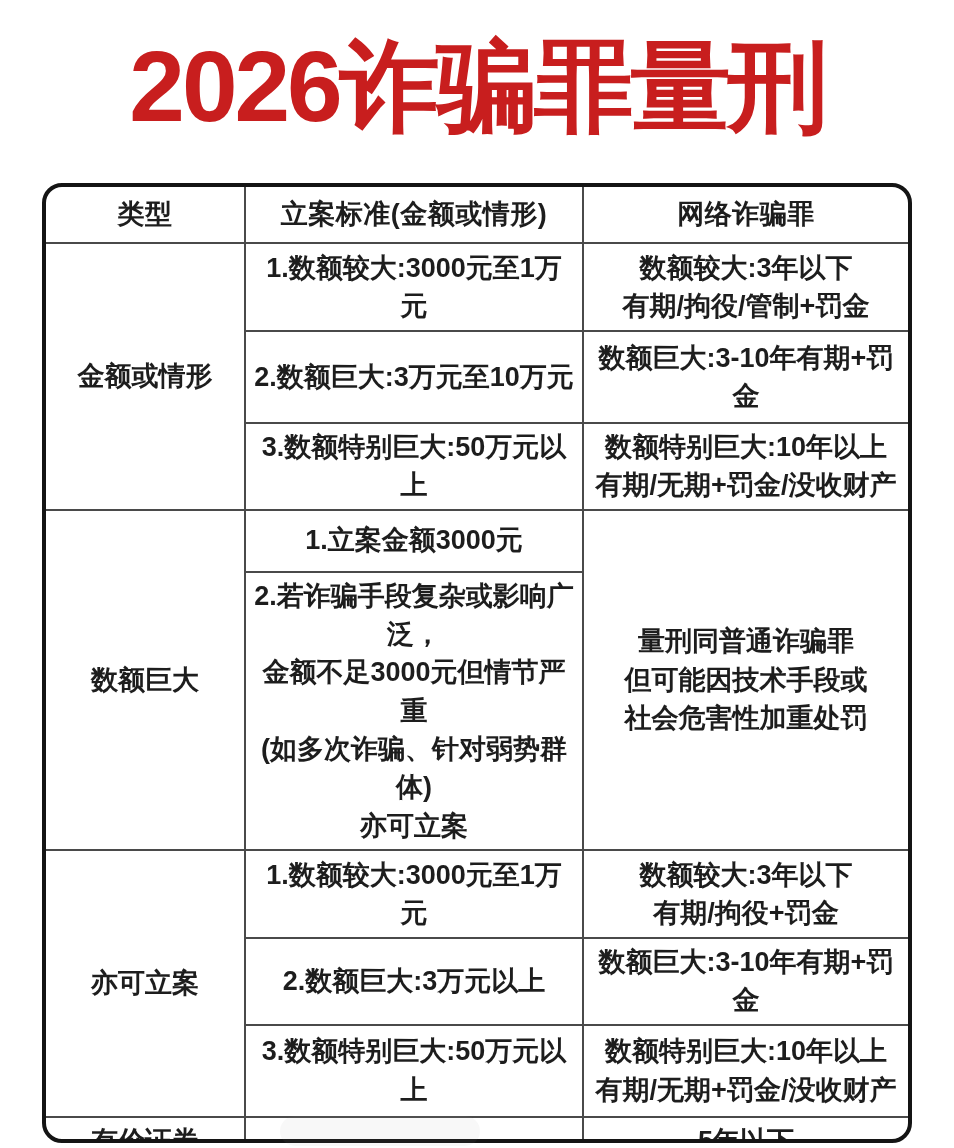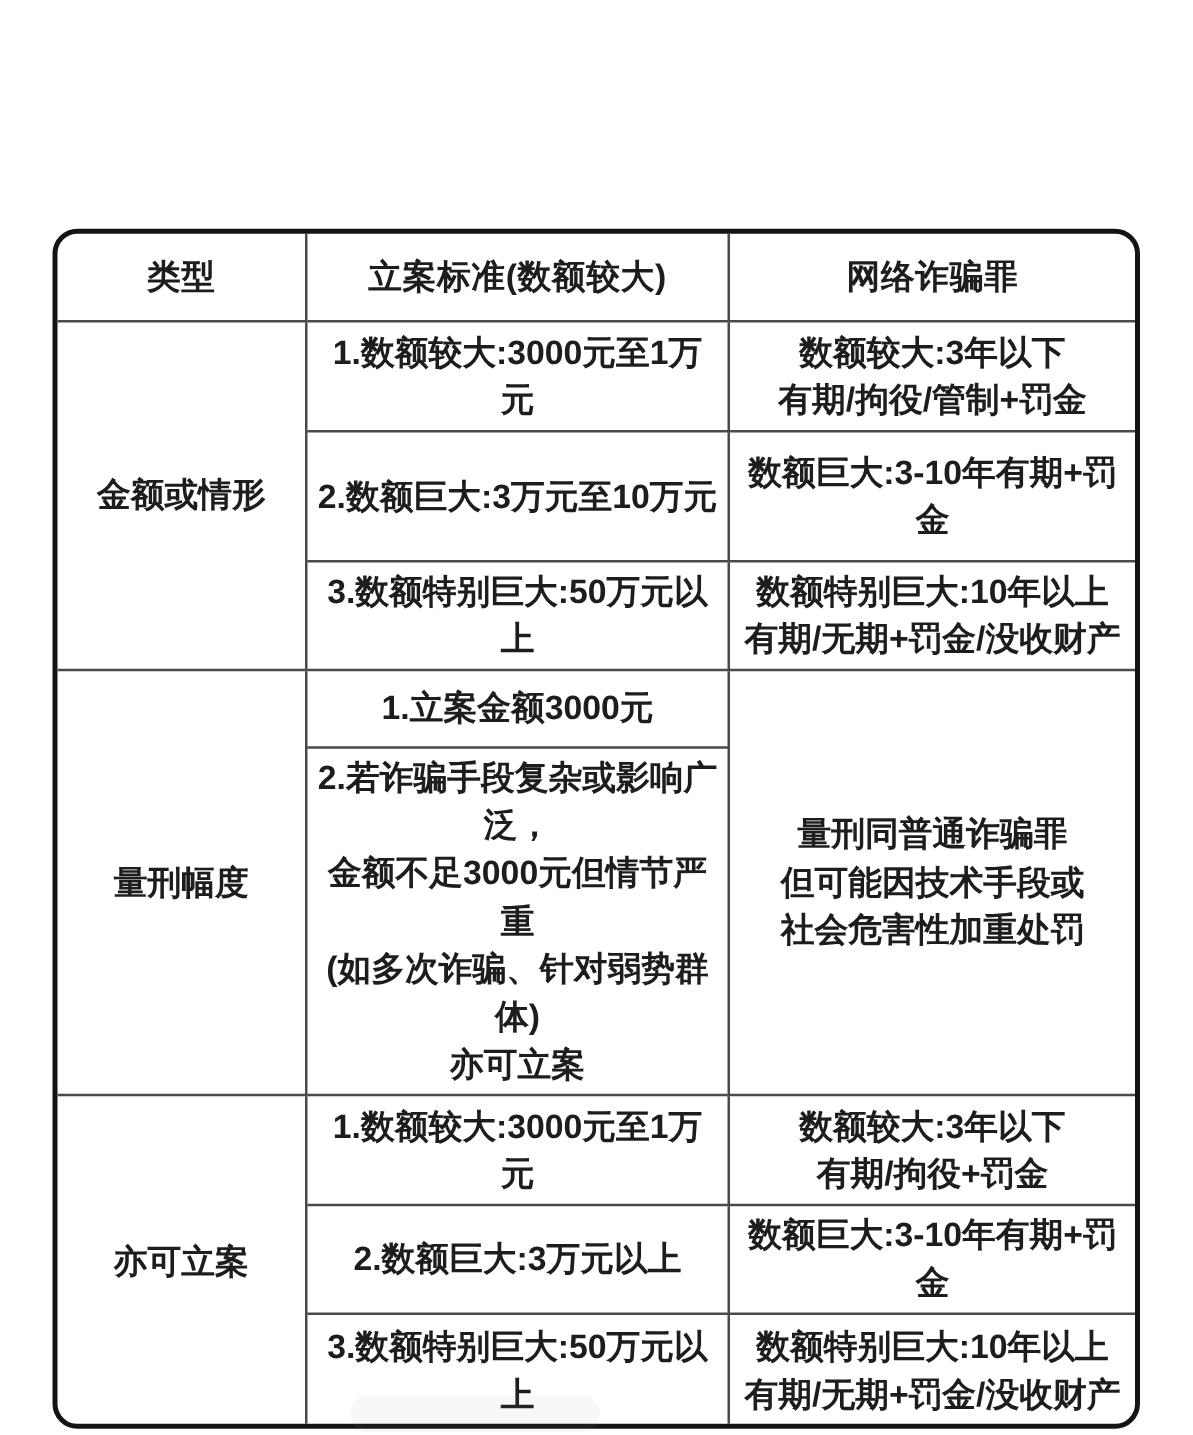--- a/index.html
+++ b/index.html
@@ -80,54 +80,55 @@
     border-radius: 15px;
     background: #9a9a9a;
     opacity: 0.07;
   }
 </style>
 </head>
 <body>
 
 <div class="page">
 
+  <div class="title">2026诈骗罪量刑</div>
 
   <div class="table-wrap">
     <table class="grid">
       <colgroup>
         <col style="width:199px">
         <col style="width:338px">
         <col style="width:325px">
       </colgroup>
 
       <tbody>
-          <tr style="height:70px">
+          <tr style="height:56px">
         <th class="hdr">类型</th>
-        <th class="hdr">立案标准(数额较大)</th>
+        <th class="hdr">立案标准(金额或情形)</th>
         <th class="hdr">网络诈骗罪</th>
       </tr>
 
       <tr style="height:88px">
         <td class="type" rowspan="3">金额或情形</td>
         <td>1.数额较大:3000元至1万元</td>
         <td>数额较大:3年以下
 有期/拘役/管制+罚金</td>
       </tr>
-      <tr style="height:104px">
+      <tr style="height:92px">
         <td>2.数额巨大:3万元至10万元</td>
         <td>数额巨大:3-10年有期+罚金</td>
       </tr>
       <tr style="height:86px">
         <td>3.数额特别巨大:50万元以上</td>
         <td>数额特别巨大:10年以上
 有期/无期+罚金/没收财产</td>
       </tr>
 
       <tr style="height:62px">
-        <td class="type" rowspan="2">量刑幅度</td>
+        <td class="type" rowspan="2">数额巨大</td>
         <td>1.立案金额3000元</td>
         <td rowspan="2">量刑同普通诈骗罪
 但可能因技术手段或
 社会危害性加重处罚</td>
       </tr>
       <tr style="height:138px">
         <td class="left-cell">2.若诈骗手段复杂或影响广泛，
 金额不足3000元但情节严重
 (如多次诈骗、针对弱势群体)
 亦可立案</td>

